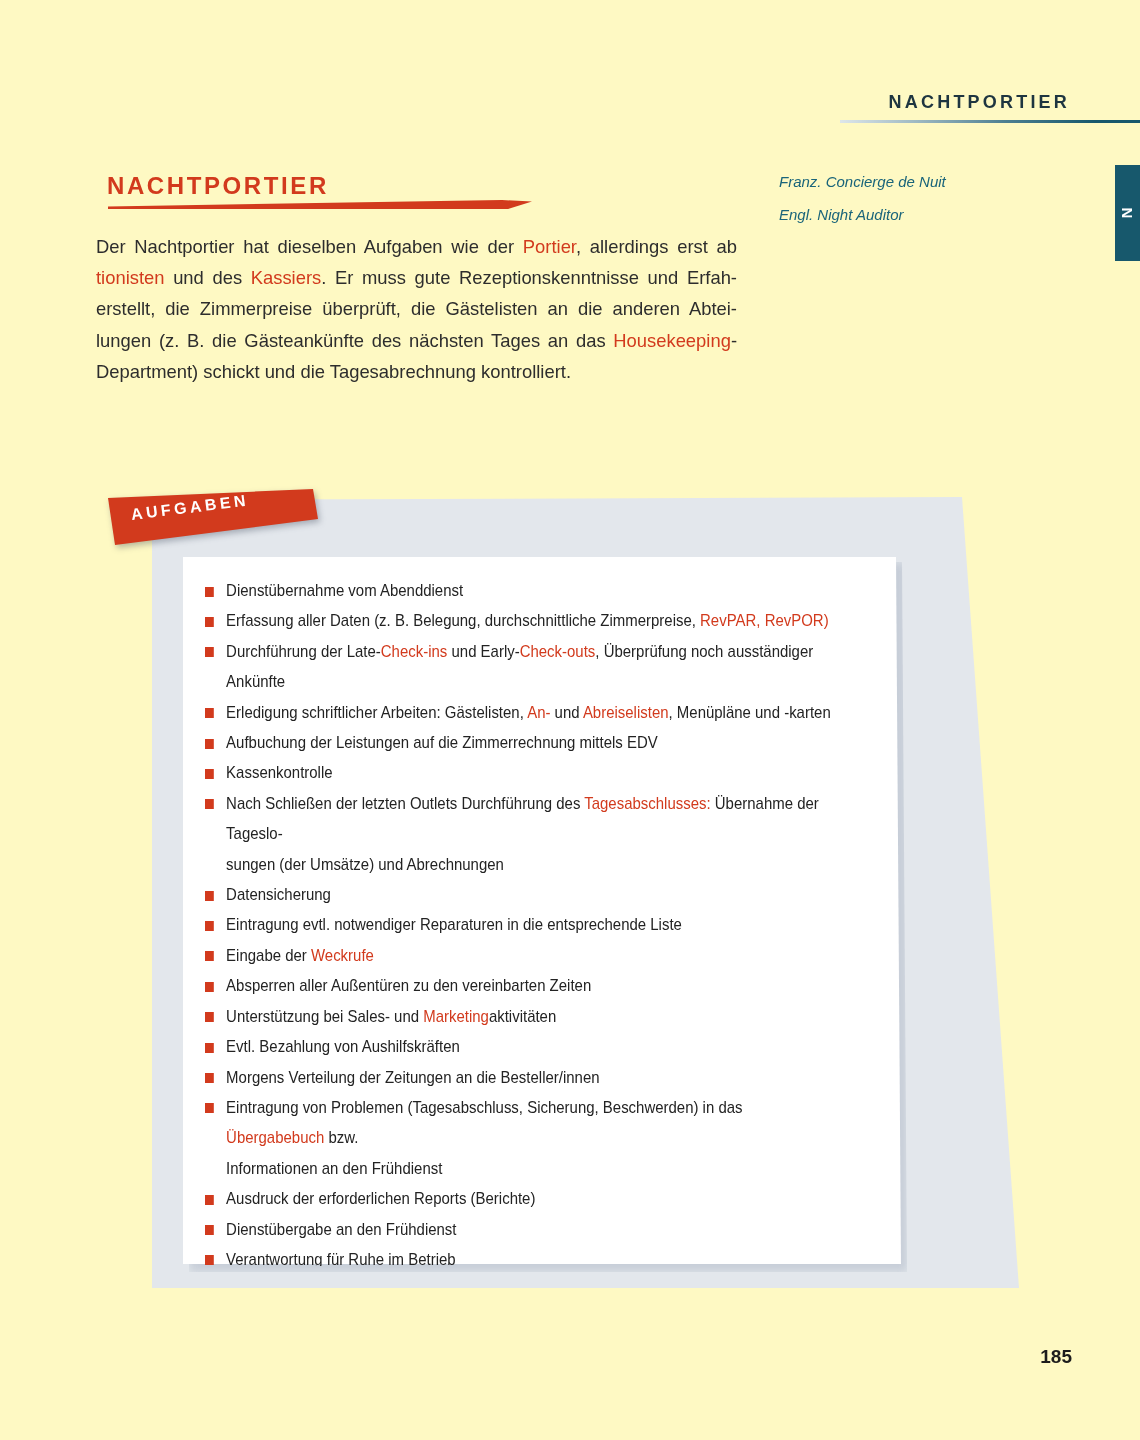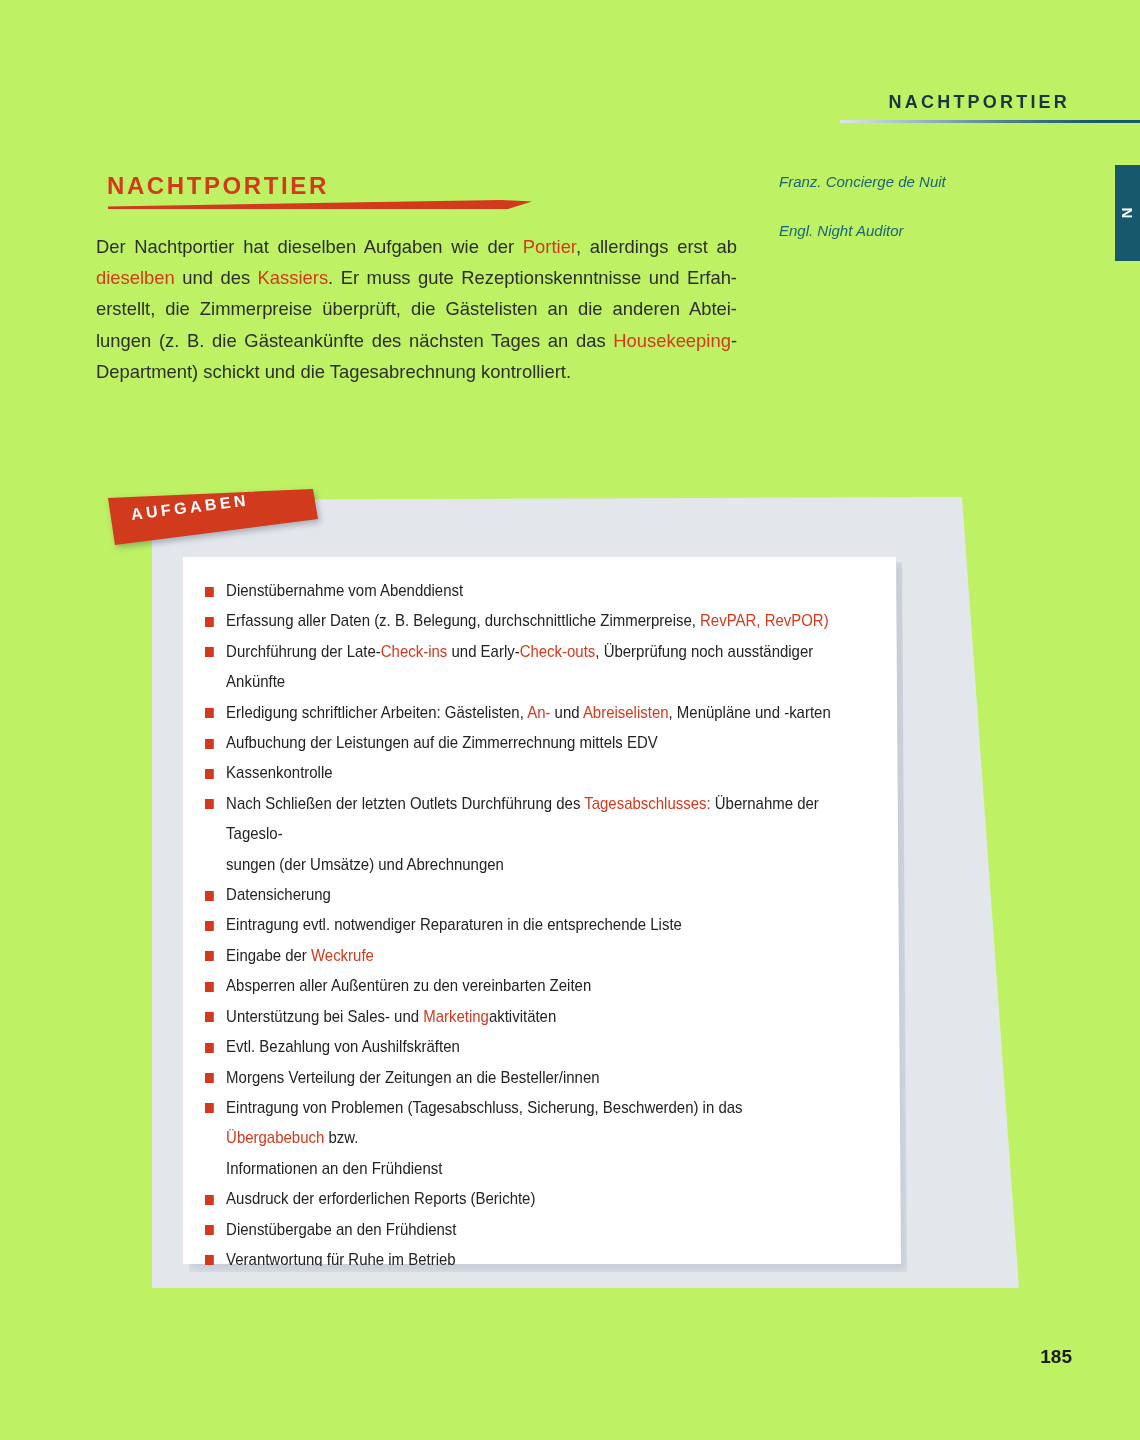--- a/index.html
+++ b/index.html
@@ -1,17 +1,17 @@
 <!DOCTYPE html>
 <html style="--accent: #d23a1d; --teal: #17586c; --teal-text: #19647a; --panel: #e3e7ec;"><head>
 <meta charset="utf-8">
 <style>
   html,body{margin:0;padding:0;background:#ffffff;}
   .page{
-    position:relative;width:1140px;height:1440px;overflow:hidden;background:#bef264;
+    position:relative;width:1140px;height:1440px;overflow:hidden;background:#fef9c3;
     font-family:"Liberation Sans",sans-serif;
   }
   
   .running-head{
     position:absolute;top:92px;right:70px;
     font-size:18px;font-weight:bold;letter-spacing:3.2px;color:#1e3540;
   }
   .head-rule{
     position:absolute;top:120px;left:840px;width:300px;height:3px;
     background:linear-gradient(90deg,#dde6ea 0%,#9fbac3 25%,#4d7f91 55%,var(--teal) 85%,var(--teal) 100%);
@@ -27,21 +27,21 @@
   }
   
   .title{
     position:absolute;left:107px;top:172px;margin:0;
     font-size:24px;font-weight:bold;letter-spacing:2.6px;color:var(--accent);
   }
   .swoosh{position:absolute;left:108px;top:198px;width:424px;height:13px;}
   
   .trans{position:absolute;left:779px;font-size:15px;font-style:italic;color:var(--teal-text);}
   .trans-fr{top:173px;}
-  .trans-en{top:222px;font-style:italic;}
+  .trans-en{top:206px;font-style:italic;}
   
   .intro{position:absolute;left:96px;top:231px;width:641px;}
   .intro-line{
     font-size:18.4px;line-height:31.2px;color:#2d2d2d;
     text-align:justify;text-align-last:justify;
   }
   .intro-line.intro-last{text-align-last:left;}
   .red{color:var(--accent);}
   
   .panel{
@@ -110,21 +110,21 @@
   <h1 class="title">NACHTPORTIER</h1>
   <svg class="swoosh" viewBox="0 0 424 13" preserveAspectRatio="none">
     <polygon points="0,8.5 394,2 424,3.5 400,11 0,11" fill="#d23a1d"></polygon>
   </svg>
 
   <div class="trans trans-fr">Franz. Concierge de Nuit</div>
   <div class="trans trans-en">Engl. Night Auditor</div>
 
   <div class="intro">
       <div class="intro-line"><span>Der Nachtportier hat dieselben Aufgaben wie der </span><span class="red">Portier</span><span>, allerdings erst ab</span></div>
-      <div class="intro-line"><span class="red">dieselben</span><span> und des </span><span class="red">Kassiers</span><span>. Er muss gute Rezeptionskenntnisse und Erfah-</span></div>
+      <div class="intro-line"><span class="red">tionisten</span><span> und des </span><span class="red">Kassiers</span><span>. Er muss gute Rezeptionskenntnisse und Erfah-</span></div>
       <div class="intro-line"><span>erstellt, die Zimmerpreise überprüft, die Gästelisten an die anderen Abtei-</span></div>
       <div class="intro-line"><span>lungen (z. B. die Gästeankünfte des nächsten Tages an das </span><span class="red">Housekeeping</span><span>-</span></div>
       <div class="intro-line intro-last"><span>Department) schickt und die Tagesabrechnung kontrolliert.</span></div>
     </div>
 
   <div class="panel"></div>
   <div class="card-shadow"></div>
   <div class="card">
     <div class="task-list">
         <div class="task-item">

